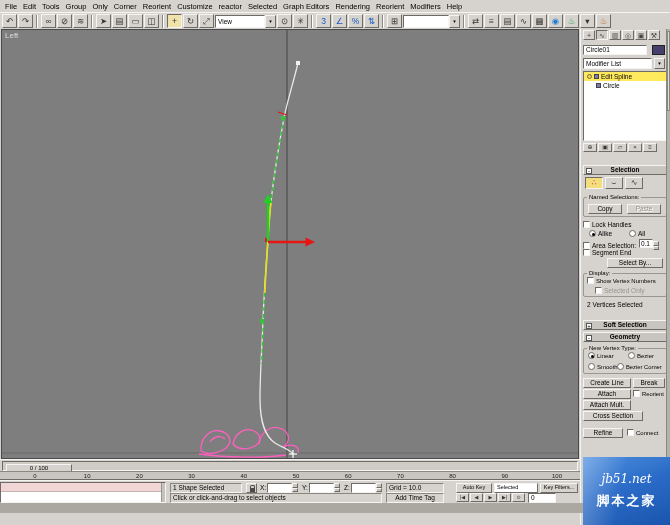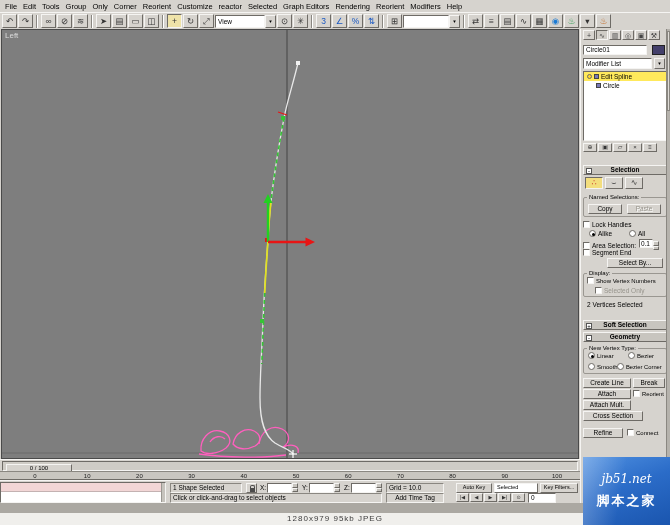--- a/index.html
+++ b/index.html
@@ -403,20 +403,19 @@
         <span class="pbbtn">|◀</span>
         <span class="pbbtn">◀</span>
         <span class="pbbtn">▶</span>
         <span class="pbbtn">▶|</span>
         <span class="pbbtn">⊙</span>
       </div>
     <div class="wfield" style="left:528px;top:12px;width:28px;height:10px">0</div>
   </div>
 
   <div id="strip1"></div>
-  <div id="caption">1280x979  95kb  JPEG</div>
 
   <div id="watermark">
     <div id="wmsite">jb51.net</div>
     <div id="wmbrand">脚本之家</div>
   </div>
 
 </div>
 
 </body></html>

